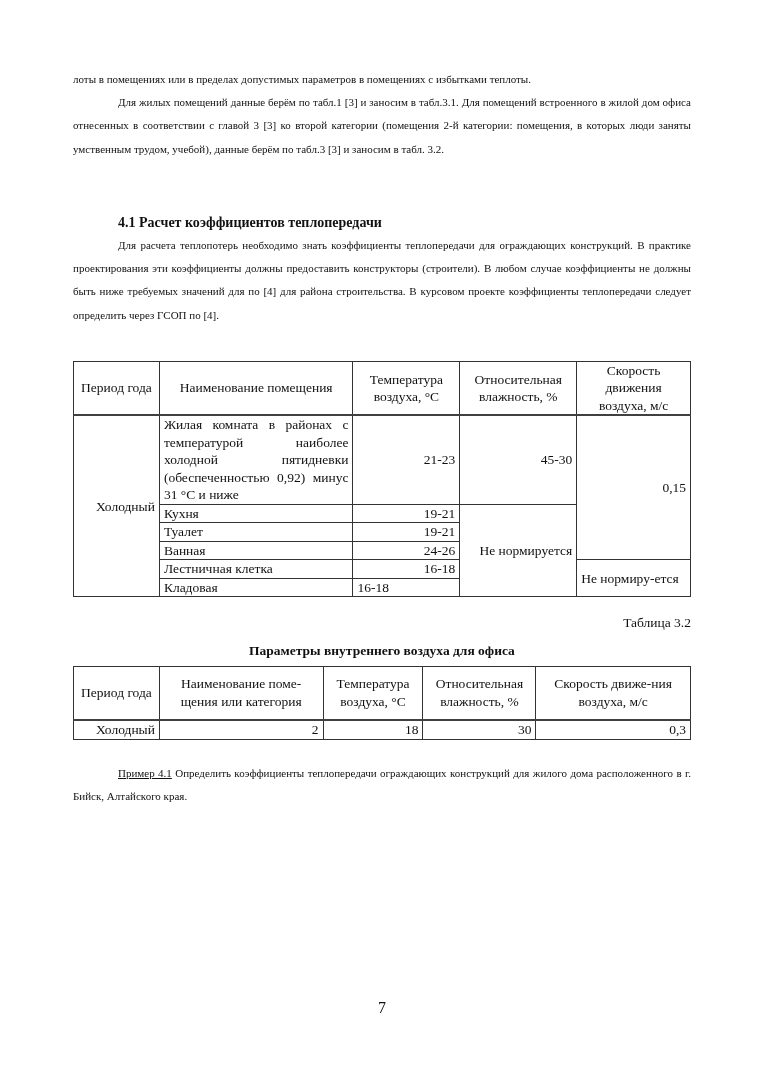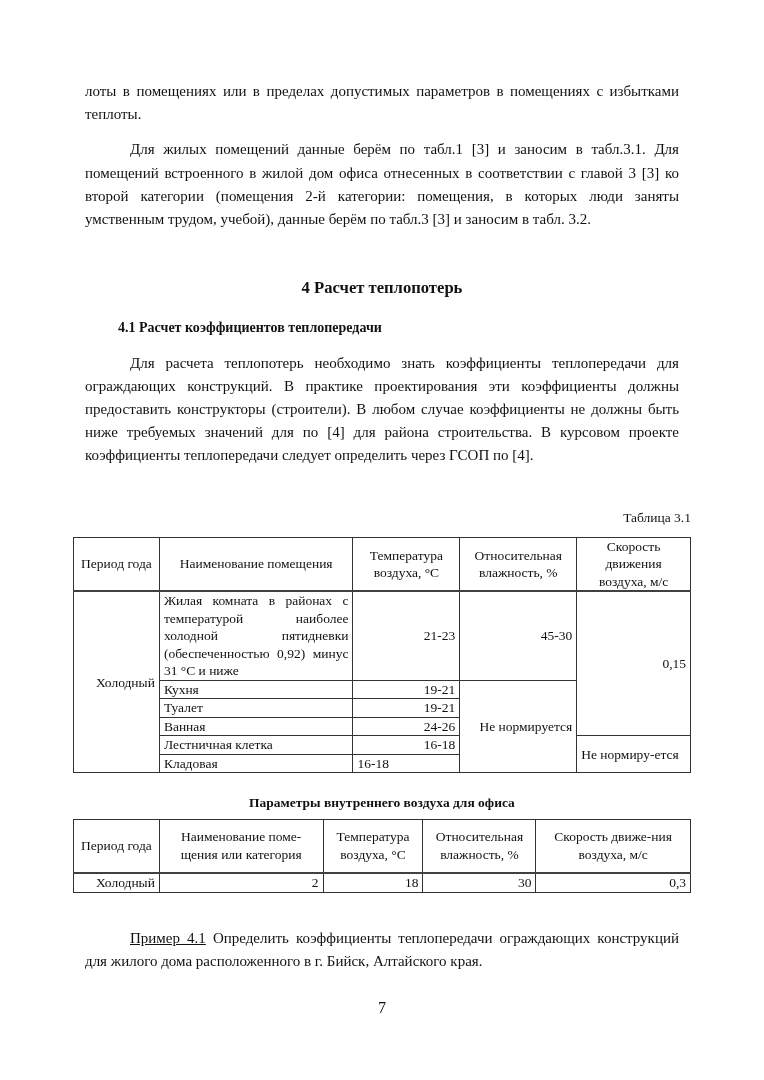--- a/index.html
+++ b/index.html
@@ -2,21 +2,21 @@
 <html><head>
 <meta charset="utf-8">
 <style>
   html, body { margin: 0; padding: 0; background: #ffffff; }
   body {
     width: 764px; height: 1080px; position: relative; overflow: hidden;
     font-family: "Liberation Serif", "DejaVu Serif", serif;
     color: #111;
   }
   .page { position: absolute; left: 73px; top: 68px; width: 618px; }
-  p { margin: 12px; font-size: 15px; line-height: 23.2px; text-align: justify; }
+  p { margin: 0; font-size: 11px; line-height: 23.2px; text-align: justify; }
   .indent { text-indent: 45px; }
   .h-center { text-align: center; font-weight: bold; font-size: 16.6px; margin: 0; }
   .h-sub { font-weight: bold; font-size: 14px; margin: 0; text-indent: 45px; line-height: 23.2px; }
   .caption-right { text-align: right; font-size: 13.5px; margin: 0; }
   .table-title { text-align: center; font-weight: bold; font-size: 13.5px; margin: 0; }
   table { border-collapse: collapse; width: 618px; font-size: 13.5px; line-height: 17.5px; }
   td, th { border: 1px solid #333; padding: 0 4px; vertical-align: middle; font-weight: normal; }
   th { text-align: center; }
   .c { text-align: right; }
   .l { text-align: left; margin-left: 24px; }
@@ -26,27 +26,25 @@
   .pagenum { position: absolute; left: 0; width: 764px; top: 999px; text-align: center; font-size: 16px; }
 </style>
 </head>
 <body>
 
 <div class="page">
   <p>лоты в помещениях или в пределах допустимых параметров в помещениях с избытками теплоты.</p>
   <p class="indent">Для жилых помещений данные берём по табл.1 [3] и заносим в табл.3.1. Для помещений встроенного в жилой дом офиса отнесенных в соответствии с главой 3 [3] ко второй категории (помещения 2-й категории: помещения, в которых люди заняты умственным трудом, учебой), данные берём по табл.3 [3] и заносим в табл. 3.2.</p>
 
   <div style="height:33px"></div>
-  <p class="h-center">4 Расчет теплопотерь</p>
   <div style="height:17px"></div>
   <p class="h-sub">4.1 Расчет коэффициентов теплопередачи</p>
   <p class="indent">Для расчета теплопотерь необходимо знать коэффициенты теплопередачи для ограждающих конструкций. В практике проектирования эти коэффициенты должны предоставить конструкторы (строители). В любом случае коэффициенты не должны быть ниже требуемых значений для по [4] для района строительства. В курсовом проекте коэффициенты теплопередачи следует определить через ГСОП по [4].</p>
 
   <div style="height:26px"></div>
-  <p class="caption-right">Таблица 3.1</p>
   <div style="height:4px"></div>
   <div style="height:4px"></div>
 
   <table>
     <colgroup>
       <col style="width:86px">
         <col style="width:194px">
         <col style="width:107px">
         <col style="width:117px">
         <col style="width:114px">
@@ -85,20 +83,21 @@
       <td class="l" rowspan="2">Не нормиру-ется</td>
     </tr>
     <tr>
       <td class="l">Кладовая</td>
       <td class="l">16-18</td>
     </tr>
   </tbody>
     </table>
 
   <div style="height:14px"></div>
+  <p class="caption-right">Таблица 3.2</p>
   <div style="height:4px"></div>
   <p class="table-title">Параметры внутреннего воздуха для офиса</p>
   <div style="height:4px"></div>
 
   <table>
     <colgroup>
       <col style="width:86px">
         <col style="width:164px">
         <col style="width:100px">
         <col style="width:113px">

